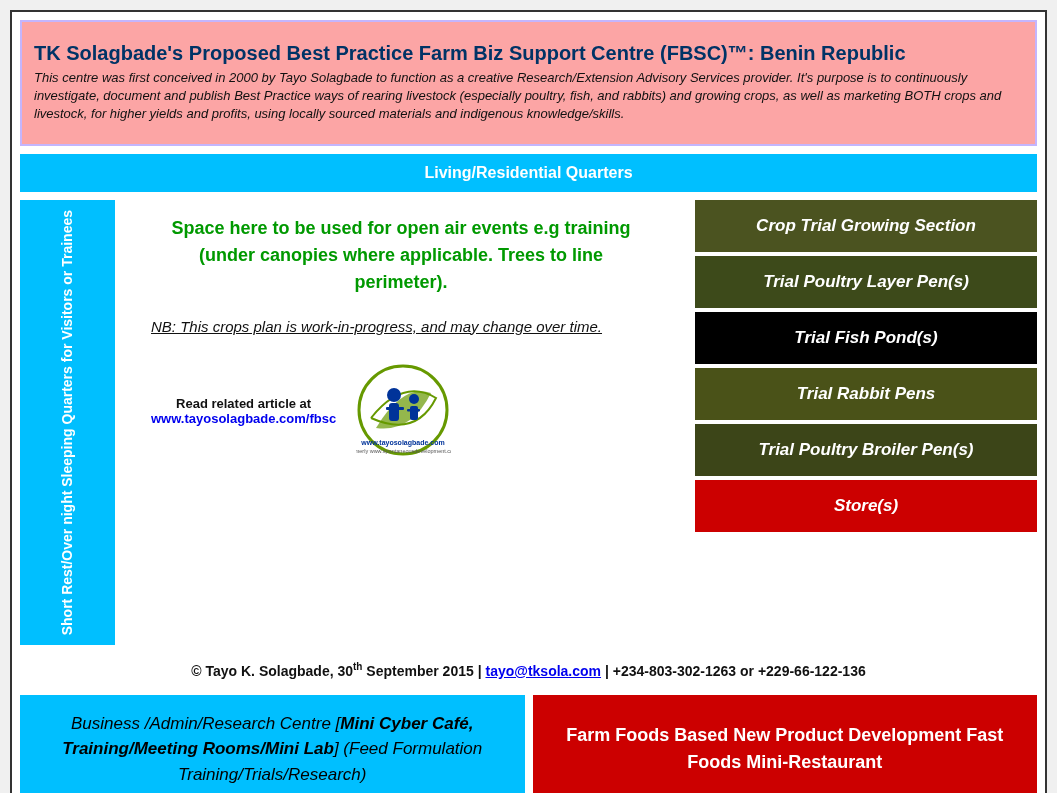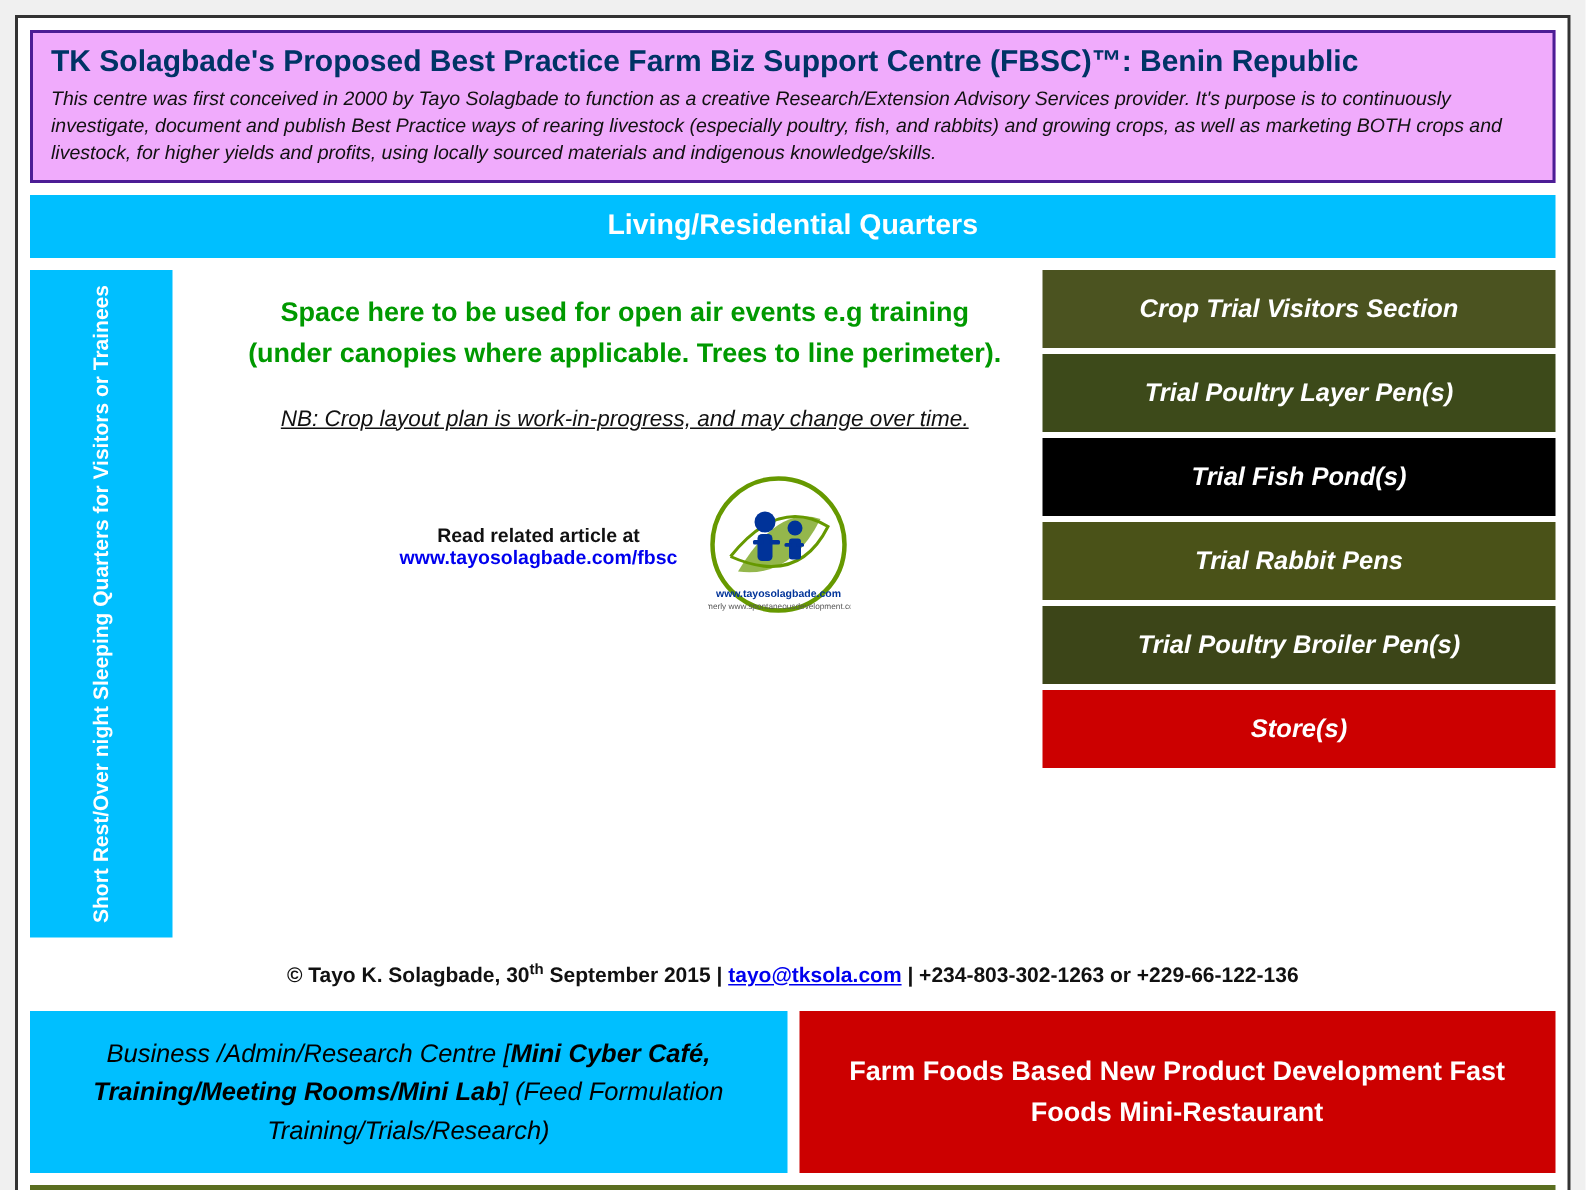--- a/index.html
+++ b/index.html
@@ -12,43 +12,43 @@
     }
     .outer-wrapper {
       background: white;
       border: 2px solid #333;
       padding: 8px;
       width: 1037px;
     }
 
     
     .header-box {
-      border: 2px solid #4c1d95;
-      padding: 8px 12px;
-      margin-bottom: 8px;
-      background: #f0abfc;
+      border: 2px solid #c4b5fd;
+      padding: 20px 12px;
+      margin-bottom: 8px;
+      background: #fca5a5;
     }
     .header-title {
       font-size: 20px;
       font-weight: bold;
       color: #003366;
       margin-bottom: 4px;
     }
     .header-desc {
       font-size: 13px;
       font-style: italic;
       color: #111;
       line-height: 1.4;
     }
 
     
     .cyan-banner {
       background: #00BFFF;
       color: white;
-      font-size: 19px;
+      font-size: 16px;
       font-weight: bold;
       text-align: center;
       padding: 10px;
       margin-bottom: 8px;
     }
 
     
     .middle-section {
       display: flex;
       gap: 0;
@@ -73,26 +73,25 @@
       font-size: 14px;
       font-weight: bold;
       text-align: center;
       padding: 10px 0;
       line-height: 1.3;
     }
 
     
     .center-content {
       flex: 1;
-      padding: 15px 16px;
+      padding: 15px 36px;
       display: flex;
       flex-direction: column;
-      align-items: center;
+      align-items: flex-start;
       background: white;
-      margin-left: 31px;
     }
     .center-main-text {
       font-size: 18px;
       font-weight: bold;
       color: #009900;
       text-align: center;
       margin-bottom: 20px;
       line-height: 1.5;
     }
     .center-note {
@@ -229,21 +228,21 @@
   <div class="cyan-banner">Living/Residential Quarters</div>
 
   <div class="middle-section">
 
     <div class="left-sidebar">
       <div class="left-sidebar-text">Short Rest/Over night Sleeping Quarters for Visitors or Trainees</div>
     </div>
 
     <div class="center-content">
       <div class="center-main-text">Space here to be used for open air events e.g training (under canopies where applicable. Trees to line perimeter).</div>
-      <div class="center-note">NB: Crop layout plan is work-in-progress, and may change over time.</div>
+      <div class="center-note">NB: This crops plan is work-in-progress, and may change over time.</div>
       <div class="center-bottom">
         <div class="read-article">
           <span>Read related article at</span><br>
           <a href="#">www.tayosolagbade.com/fbsc</a>
         </div>
         <div class="logo-area">
           <svg width="95" height="95" viewBox="0 0 95 95">
 
             <circle cx="47" cy="47" r="44" fill="white" stroke="#669900" stroke-width="3"></circle>
 
@@ -262,21 +261,21 @@
 
             <text x="47" y="82" font-size="7" fill="#003399" font-weight="bold" text-anchor="middle">www.tayosolagbade.com</text>
             <text x="47" y="90" font-size="5.5" fill="#555" text-anchor="middle">formerly www.spontaneousdevelopment.com</text>
           </svg>
         </div>
       </div>
     </div>
 
     <div class="right-sidebar">
       <div class="right-item bg-olive">
-        <span>Crop Trial Visitors Section</span>
+        <span>Crop Trial Growing Section</span>
       </div>
       <div class="right-item bg-dark-olive">
         <span>Trial Poultry Layer Pen(s)</span>
       </div>
       <div class="right-item bg-medium-olive">
         <span>Trial Fish Pond(s)</span>
       </div>
       <div class="right-item bg-olive2">
         <span>Trial Rabbit Pens</span>
       </div>

